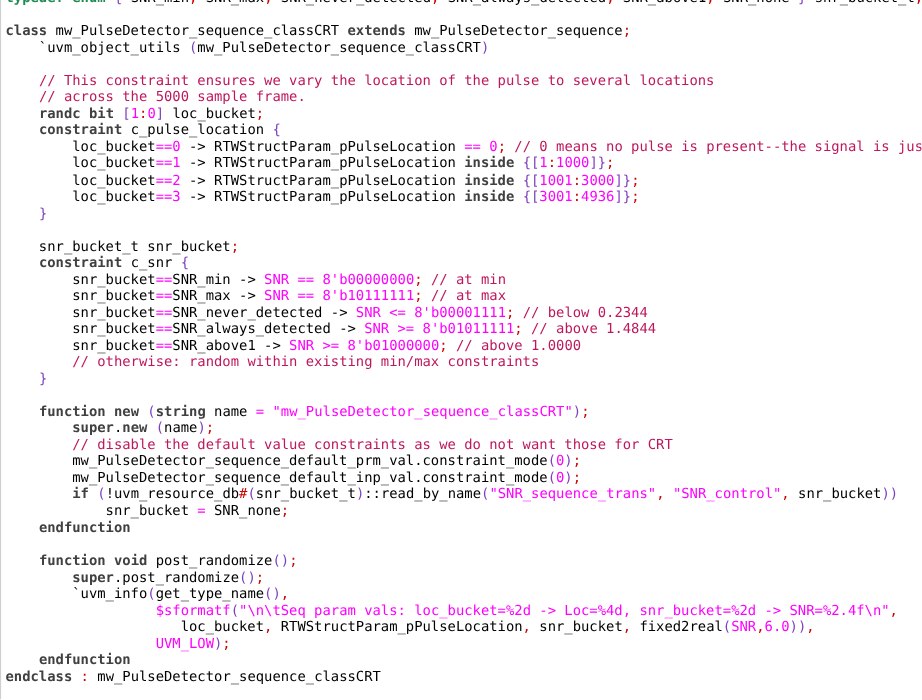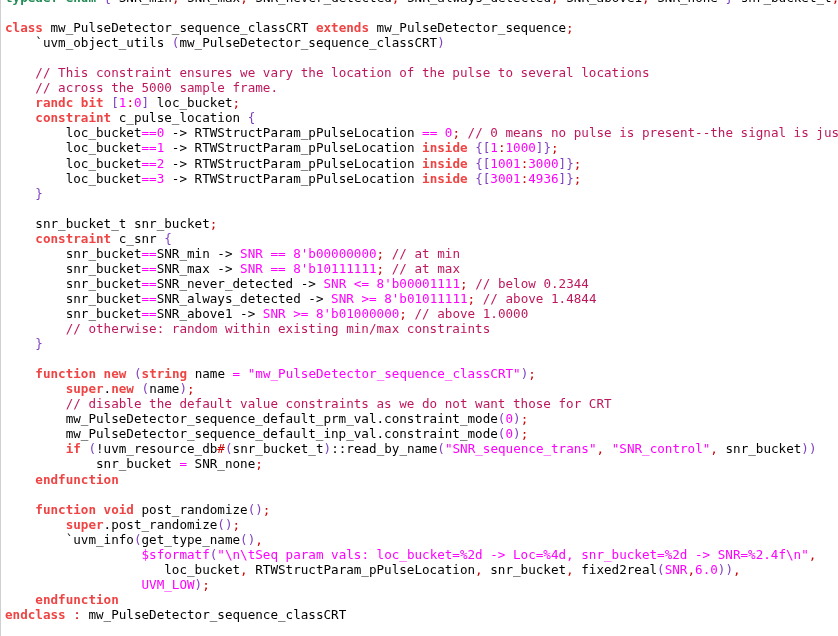--- a/index.html
+++ b/index.html
@@ -33,21 +33,21 @@
     font-size: 12.6px;
     line-height: 15.05px;
     letter-spacing: 0px;
     white-space: pre;
     color: #000000;
     -webkit-font-smoothing: antialiased;
   }
   .ln { display: block; height: 15.05px; }
 
   
-  .kw   { color: #ef4444; font-weight: bold; }   
+  .kw   { color: #404040; font-weight: bold; }   
   .kwg  { color: #228b53; font-weight: bold; }   
   .cmt  { color: #be185d; }                      
   .num  { color: #ff00ff; }                      
   .str  { color: #ff00ff; }                      
   .sys  { color: #ff00ff; margin-top: 24px; }                      
   .op   { color: #ff00ff; }                      
   .pun  { color: #cc0000; }                      
   .brk  { color: #7d3fbf; }                      
   .par  { color: #7d3fbf; }                      
 </style>

